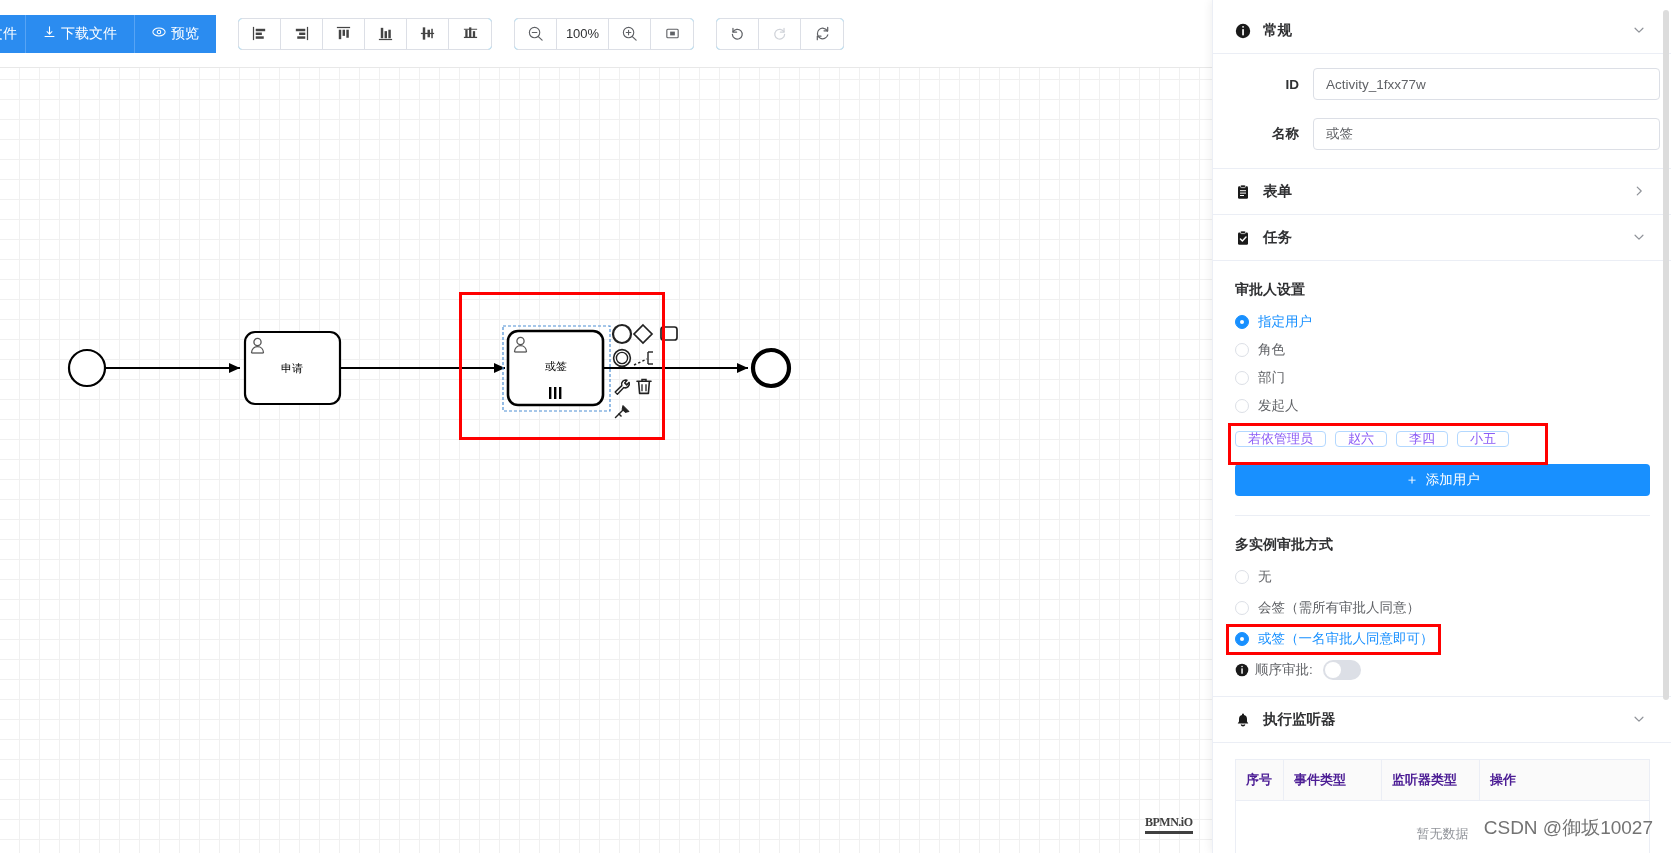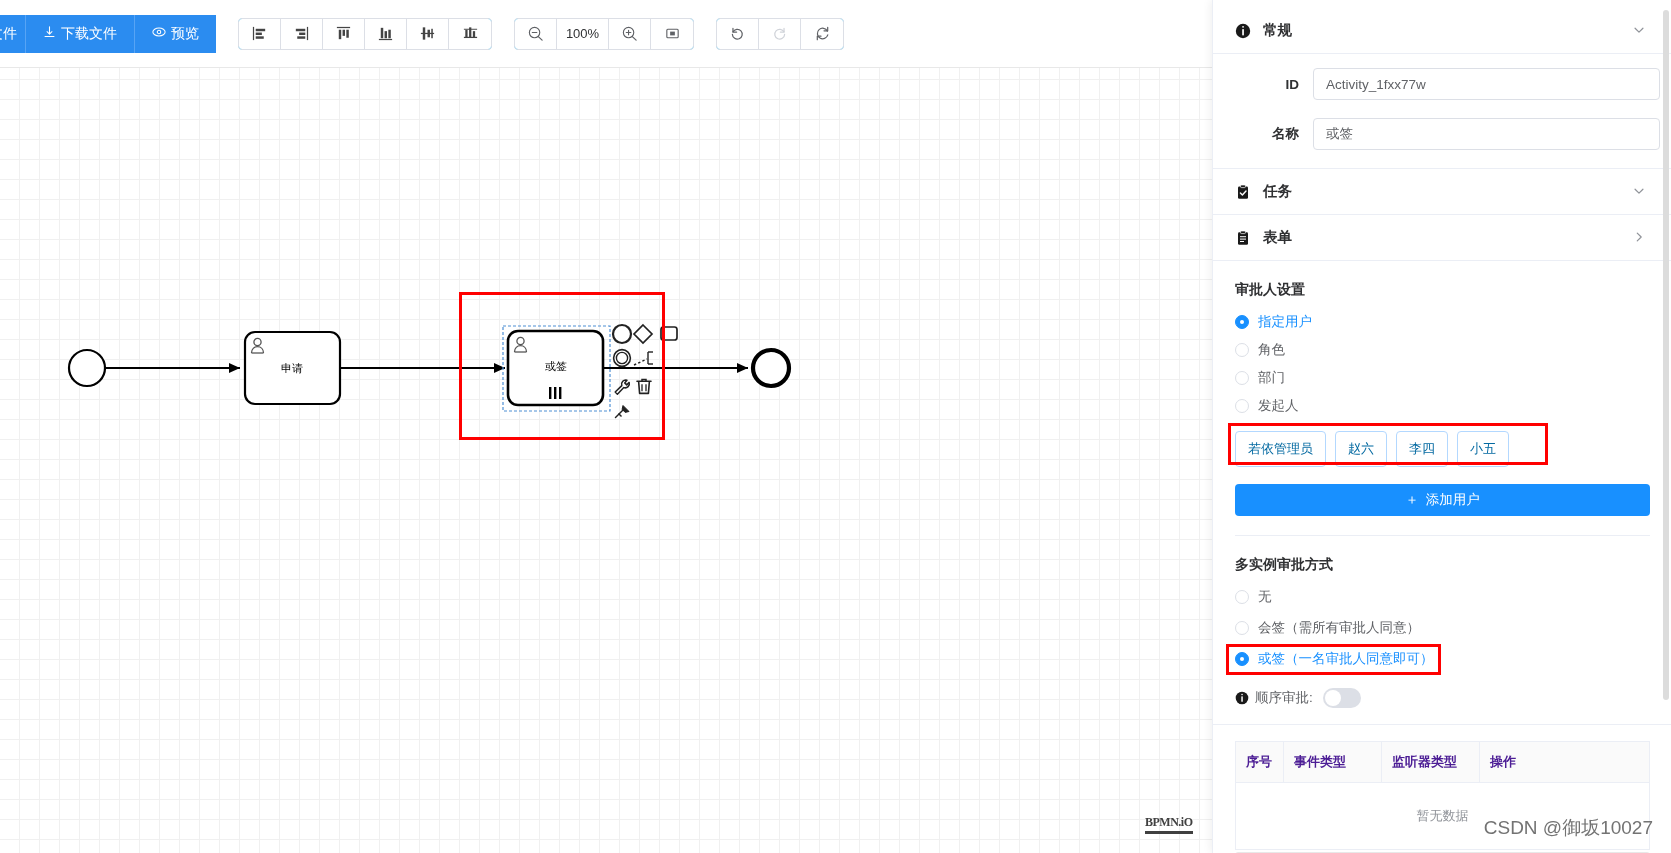--- a/index.html
+++ b/index.html
@@ -113,22 +113,22 @@
   .radio.on .dot { border-color: #1890ff; background: #1890ff; }
   .radio.on .dot::after {
     content: ""; position: absolute; left: 4px; top: 4px;
     width: 4px; height: 4px; border-radius: 50%; background: #fff;
   }
   .radio .rtxt { font-size: 13.5px; color: #606266; margin-left: 9px; white-space: nowrap; }
   .radio.on .rtxt { color: #1890ff; }
 
   .tags { display: flex; flex-wrap: wrap; gap: 9px; padding: 6px 0 4px 0; }
   .tag {
-    height: 36px; padding: 0 12px; border: 1px solid #b3d8ff; border-radius: 4px;
-    background: #fff; color: #0369a1; font-size: 13px;
+    height: 16px; padding: 0 12px; border: 1px solid #b3d8ff; border-radius: 4px;
+    background: #fff; color: #8b5cf6; font-size: 13px;
     display: flex; align-items: center; cursor: pointer;
   }
 
   .primary-btn {
     width: 100%; height: 32px; background: #1890ff; border: none; border-radius: 4px;
     color: #fff; font-size: 13.5px; cursor: pointer;
     display: flex; align-items: center; justify-content: center; gap: 7px;
     font-family: "Liberation Sans", sans-serif;
   }
 
@@ -392,47 +392,47 @@
       </div>
       <div class="form-row" style="padding-bottom:14px;">
         <span class="lbl">名称</span>
         <input type="text" value="或签" style="">
       </div>
       <div class="sec-divider"></div>
 
       <div class="sec-head">
         <span class="sh-icon">
           <svg width="16" height="16" viewBox="0 0 16 16">
-              <rect x="3" y="2.4" width="10" height="12.4" rx="1.3" fill="#1a1a1a"></rect>
-              <rect x="5.6" y="1" width="4.8" height="2.6" rx="0.8" fill="#1a1a1a" stroke="#fff" stroke-width="0.7"></rect>
-              <path d="M5.4 9l2 2 3.6-4" stroke="#fff" stroke-width="1.4" fill="none" stroke-linecap="round" stroke-linejoin="round"></path>
-            </svg>
-        </span>
-        <span class="sh-title">任务</span>
-        <span class="sh-arrow">
-          <svg width="14" height="14" viewBox="0 0 16 16">
-              <path d="M3.5 6l4.5 4.5L12.5 6" stroke="#909399" stroke-width="1.4" fill="none" stroke-linecap="round" stroke-linejoin="round"></path>
-            </svg>
-        </span>
-      </div>
-
-      <div class="sec-head">
-        <span class="sh-icon">
-          <svg width="16" height="16" viewBox="0 0 16 16">
               <rect x="3" y="2.2" width="10" height="12.6" rx="1.3" fill="#1a1a1a"></rect>
               <rect x="5.6" y="1" width="4.8" height="2.6" rx="0.8" fill="#1a1a1a" stroke="#fff" stroke-width="0.7"></rect>
               <rect x="5" y="6.2" width="6" height="1" fill="#fff"></rect>
               <rect x="5" y="8.6" width="6" height="1" fill="#fff"></rect>
               <rect x="5" y="11" width="4" height="1" fill="#fff"></rect>
             </svg>
         </span>
         <span class="sh-title">表单</span>
         <span class="sh-arrow">
           <svg width="14" height="14" viewBox="0 0 16 16">
               <path d="M6 3.5L10.5 8 6 12.5" stroke="#909399" stroke-width="1.4" fill="none" stroke-linecap="round" stroke-linejoin="round"></path>
+            </svg>
+        </span>
+      </div>
+
+      <div class="sec-head">
+        <span class="sh-icon">
+          <svg width="16" height="16" viewBox="0 0 16 16">
+              <rect x="3" y="2.4" width="10" height="12.4" rx="1.3" fill="#1a1a1a"></rect>
+              <rect x="5.6" y="1" width="4.8" height="2.6" rx="0.8" fill="#1a1a1a" stroke="#fff" stroke-width="0.7"></rect>
+              <path d="M5.4 9l2 2 3.6-4" stroke="#fff" stroke-width="1.4" fill="none" stroke-linecap="round" stroke-linejoin="round"></path>
+            </svg>
+        </span>
+        <span class="sh-title">任务</span>
+        <span class="sh-arrow">
+          <svg width="14" height="14" viewBox="0 0 16 16">
+              <path d="M3.5 6l4.5 4.5L12.5 6" stroke="#909399" stroke-width="1.4" fill="none" stroke-linecap="round" stroke-linejoin="round"></path>
             </svg>
         </span>
       </div>
 
       <div class="block">
         <div class="block-title">审批人设置</div>
 
         <div class="radio-row">
           <div class="radio on">
             <span class="dot"></span>
@@ -475,21 +475,21 @@
         <div class="radio-col">
           <div class="radio">
             <span class="dot"></span>
             <span class="rtxt">无</span>
           </div>
           <div class="radio">
             <span class="dot"></span>
             <span class="rtxt">会签（需所有审批人同意）</span>
           </div>
           <div style="position:relative; display:inline-block;">
-            <div class="radio on" style="margin-bottom:12px;">
+            <div class="radio on" style="margin-bottom:4px;">
               <span class="dot"></span>
               <span class="rtxt">或签（一名审批人同意即可）</span>
             </div>
             <div class="red-highlight" style="left:-9px; top:-6px; width:215px; height:31px;"></div>
           </div>
         </div>
 
         <div class="switch-row">
           <span class="si">
             <svg width="14" height="14" viewBox="0 0 16 16">
@@ -498,20 +498,34 @@
                 <rect x="7.2" y="6" width="1.7" height="6.4" rx="0.7" fill="#fff"></rect>
               </svg>
           </span>
           <span class="slabel">顺序审批:</span>
           <span class="switch"></span>
         </div>
       </div>
 
       <div class="sec-divider"></div>
 
+      <div class="sec-head">
+        <span class="sh-icon">
+          <svg width="16" height="16" viewBox="0 0 16 16">
+              <path d="M8 1.6a1 1 0 0 1 1 1v.5a4 4 0 0 1 3 3.8v2.6l1.3 2.1H2.7L4 9.5V6.9a4 4 0 0 1 3-3.8v-.5a1 1 0 0 1 1-1z" fill="#1a1a1a"></path>
+              <path d="M6.3 12.6a1.8 1.8 0 0 0 3.4 0" stroke="#1a1a1a" stroke-width="1.5" fill="none"></path>
+            </svg>
+        </span>
+        <span class="sh-title">执行监听器</span>
+        <span class="sh-arrow">
+          <svg width="14" height="14" viewBox="0 0 16 16">
+              <path d="M3.5 6l4.5 4.5L12.5 6" stroke="#909399" stroke-width="1.4" fill="none" stroke-linecap="round" stroke-linejoin="round"></path>
+            </svg>
+        </span>
+      </div>
 
       <div class="tbl-wrap">
         <table class="lt">
           <thead>
             <tr>
               <th style="width:48px;">序号</th>
               <th style="width:98px;">事件类型</th>
               <th style="width:98px;">监听器类型</th>
               <th>操作</th>
             </tr>

